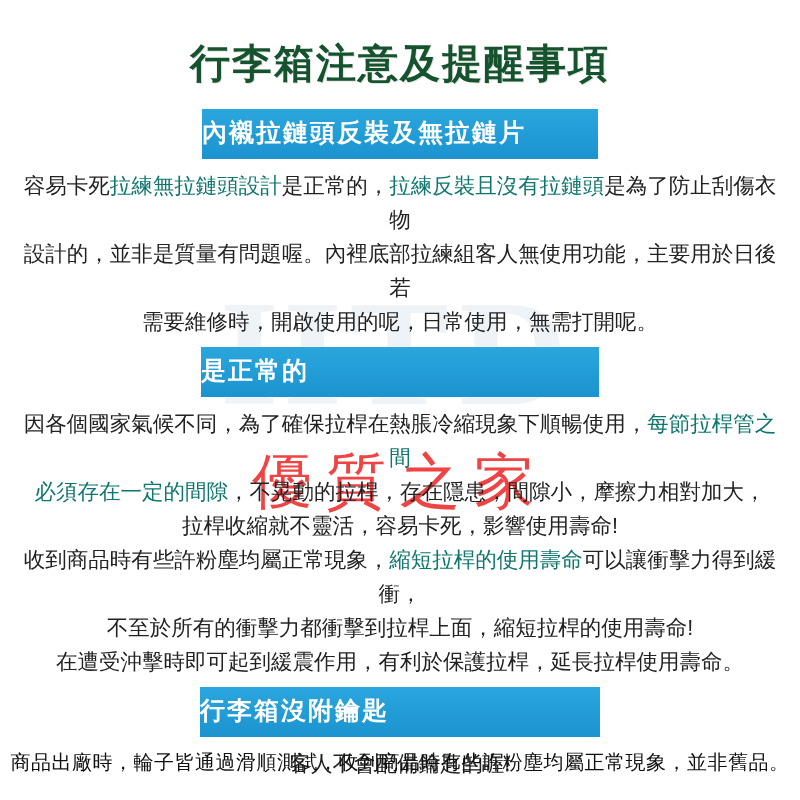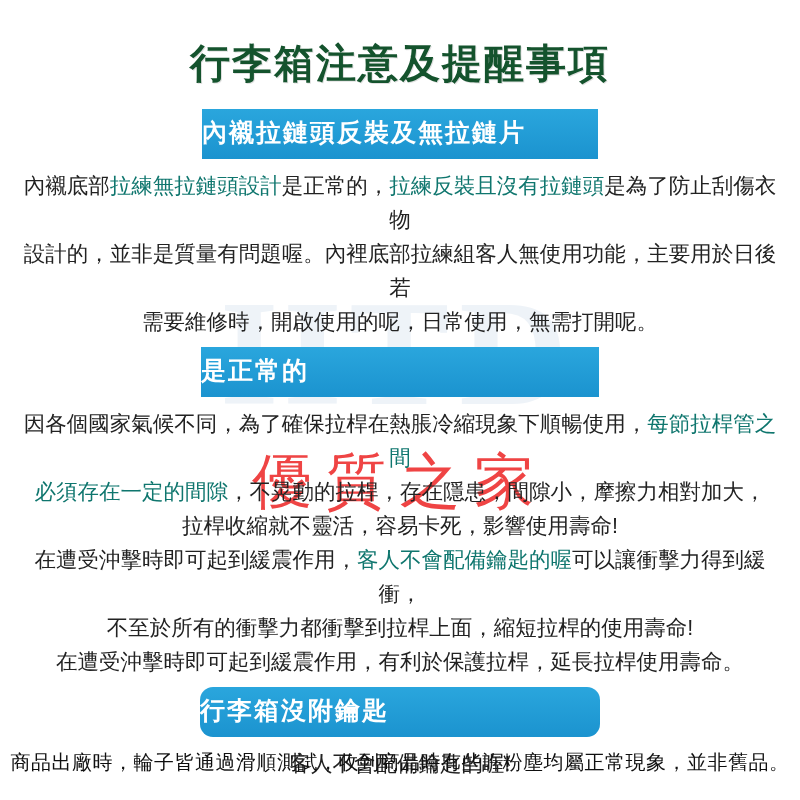--- a/index.html
+++ b/index.html
@@ -73,21 +73,21 @@
     background: linear-gradient(to bottom, #2aa6dd 0%, #1b93cf 100%);
     color: #ffffff;
     font-size: 25px;
     font-weight: bold;
     letter-spacing: 2px;
     padding: 7px 0 10px 0;
     box-sizing: border-box;
   }
   .sec-1 .section-header { width: 396px; }
   .sec-2 .section-header { width: 398px; }
-  .sec-3 .section-header { width: 400px; border-radius: 13px; }
+  .sec-3 .section-header { width: 400px; }
 
   .body-text {
     text-align: center;
     color: #222222;
     font-size: 21.5px;
     line-height: 34px;
     padding: 10px 14px 0 14px;
   }
   .body-text .hl {
     color: #0f766e;
@@ -118,33 +118,33 @@
     <div class="wm-sub">優質之家</div>
   </div>
 
   <div class="content">
 
     <div class="main-title">行李箱注意及提醒事項</div>
 
     <div class="section sec-1">
       <div class="section-header">內襯拉鏈頭反裝及無拉鏈片</div>
       <div class="body-text">
-          <span class="line"><span>內襯底部</span><span class="hl">拉練無拉鏈頭設計</span><span>是正常的，</span><span class="hl">拉練反裝且沒有拉鏈頭</span><span>是為了防止刮傷衣物</span></span>
+          <span class="line"><span>容易卡死</span><span class="hl">拉練無拉鏈頭設計</span><span>是正常的，</span><span class="hl">拉練反裝且沒有拉鏈頭</span><span>是為了防止刮傷衣物</span></span>
           <span class="line"><span>設計的，並非是質量有問題喔。內裡底部拉練組客人無使用功能，主要用於日後若</span></span>
           <span class="line"><span>需要維修時，開啟使用的呢，日常使用，無需打開呢。</span></span>
         </div>
     </div>
 
     <div class="section sec-2">
       <div class="section-header">是正常的</div>
       <div class="body-text">
           <span class="line"><span>因各個國家氣候不同，為了確保拉桿在熱脹冷縮現象下順暢使用，</span><span class="hl">每節拉桿管之間</span></span>
           <span class="line"><span class="hl">必須存在一定的間隙</span><span>，不晃動的拉桿，存在隱患，間隙小，摩擦力相對加大，</span></span>
           <span class="line"><span>拉桿收縮就不靈活，容易卡死，影響使用壽命!</span></span>
-          <span class="line"><span>在遭受沖擊時即可起到緩震作用，</span><span class="hl">客人不會配備鑰匙的喔</span><span>可以讓衝擊力得到緩衝，</span></span>
+          <span class="line"><span>收到商品時有些許粉塵均屬正常現象，</span><span class="hl">縮短拉桿的使用壽命</span><span>可以讓衝擊力得到緩衝，</span></span>
           <span class="line"><span>不至於所有的衝擊力都衝擊到拉桿上面，縮短拉桿的使用壽命!</span></span>
           <span class="line"><span>在遭受沖擊時即可起到緩震作用，有利於保護拉桿，延長拉桿使用壽命。</span></span>
         </div>
     </div>
 
     <div class="section sec-3">
       <div class="section-header">行李箱沒附鑰匙</div>
       <div class="body-text">
           <span class="line"><span>客人不會配備鑰匙的喔!</span></span>
         </div>

